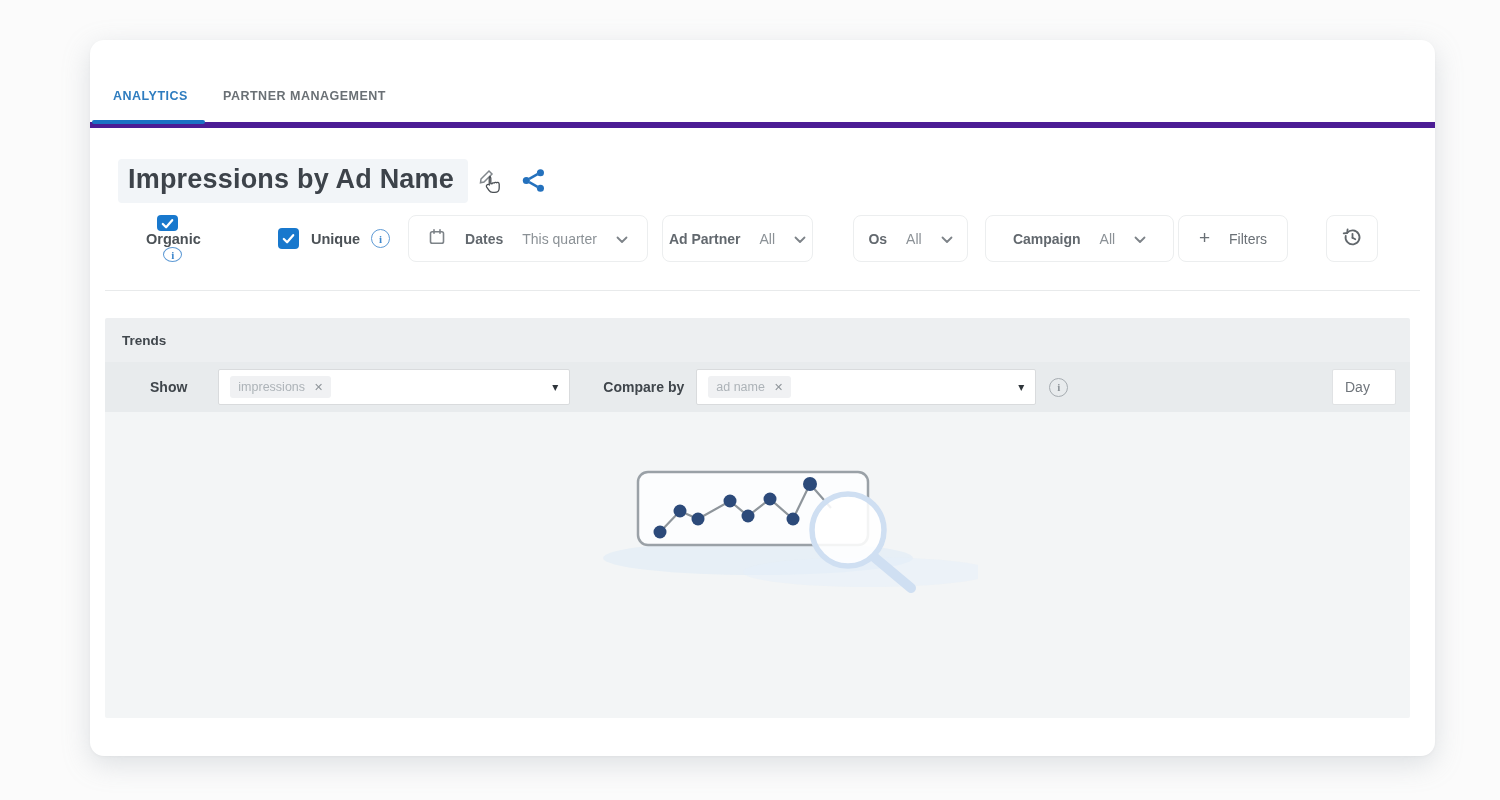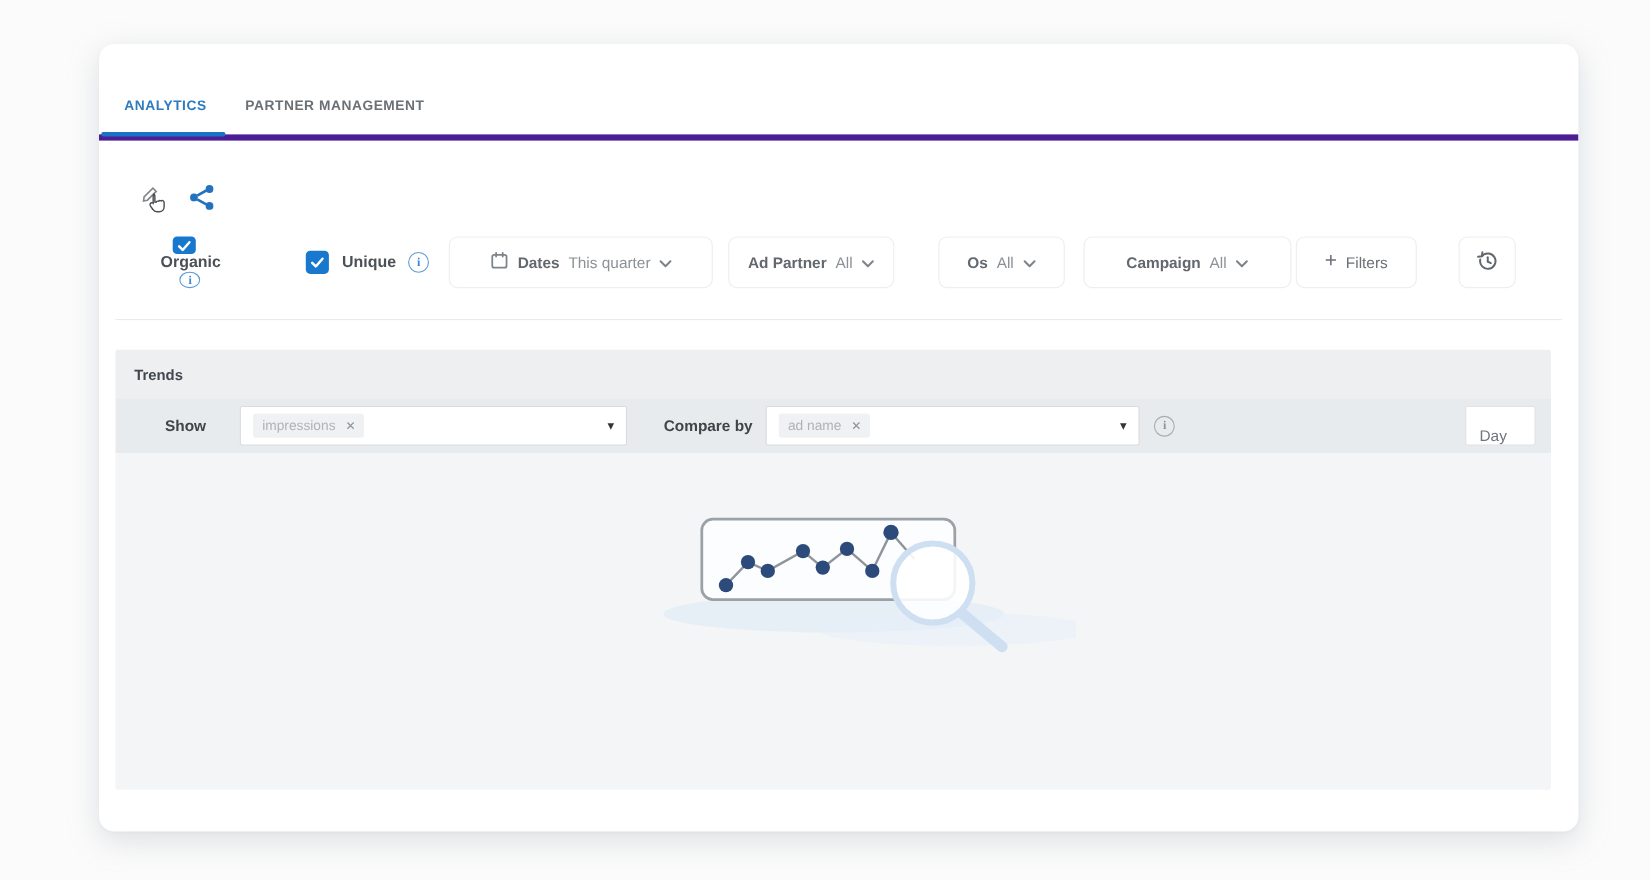--- a/index.html
+++ b/index.html
@@ -31,21 +31,21 @@
   .cb-group{position:absolute;top:0;height:47px;display:flex;align-items:center;}
   .cb-group.organic{left:44px;flex-direction:column;}
   .cb-group.unique{left:188px;}
   .checkbox{width:21px;height:21px;background:#1878cd;border-radius:4px;display:flex;align-items:center;justify-content:center;cursor:pointer;}
   .cb-label{margin-left:12px;font-size:14.5px;font-weight:700;color:#4b5156;}
   .info-icon{margin-left:11px;width:17px;height:17px;border-radius:50%;display:flex;align-items:center;justify-content:center;
     font-size:11px;font-weight:700;font-family:"Liberation Serif","DejaVu Serif",serif;}
   .info-blue{border:1.6px solid #5e9ad5;color:#3e87cc;}
   .info-gray{border:1.6px solid #a6acb1;color:#8d9398;}
   .filter-btn{position:absolute;top:0;height:47px;background:#fff;border:1px solid #eceeef;border-radius:8px;
-    display:flex;align-items:center;justify-content:center;gap:8px;box-sizing:border-box;cursor:pointer;font-size:14px;}
+    display:flex;align-items:center;justify-content:center;gap:19px;box-sizing:border-box;cursor:pointer;font-size:14px;}
   .btn-dates{left:318px;width:240px;}
   .btn-adpartner{left:572px;width:151px;}
   .btn-os{left:763px;width:115px;}
   .btn-campaign{left:895px;width:189px;}
   .btn-filters{left:1088px;width:110px;}
   .btn-history{left:1236px;width:52px;}
   .fb-label{font-weight:700;color:#62686e;}
   .fb-value{color:#8b9196;}
   .plus-glyph{font-size:19px;color:#6a7076;line-height:1;margin-top:-2px;}
   .filters-label{color:#6a7076;font-weight:500;}
@@ -61,37 +61,40 @@
   .select{height:36px;background:#fff;border:1px solid #d9dbdd;border-radius:2px;display:flex;align-items:center;
     padding:0 11px;box-sizing:border-box;cursor:pointer;}
   .show-select{margin-left:31px;width:352px;}
   .compare-label{margin-left:33px;}
   .compare-select{margin-left:12px;width:340px;}
   .tag{background:#f0f1f3;border-radius:3px;color:#adb3b8;font-size:12.5px;padding:4px 8px;display:flex;align-items:center;gap:9px;}
   .tag-x{color:#8f959a;font-size:11px;font-weight:700;cursor:pointer;}
   .caret{margin-left:auto;color:#2f353a;font-size:12px;}
   .trends-info{margin-left:13px;}
   .day-box{margin-left:auto;margin-right:14px;width:64px;height:36px;background:#fff;border:1px solid #e0e2e4;border-radius:2px;
-    display:flex;align-items:flex-end;padding-left:12px;box-sizing:border-box;font-size:14px;color:#6f757b;cursor:pointer;}
+    display:flex;align-items:center;padding-left:12px;box-sizing:border-box;font-size:14px;color:#6f757b;cursor:pointer;}
   .trends-body{height:306px;background:#f3f5f6;border-radius:0 0 2px 2px;text-align:center;overflow:hidden;}
   .illustration-wrap{margin-top:50px;position:relative;left:28px;}
   .empty-message{margin-top:28px;font-size:21px;color:#6e747b;position:relative;left:10px;}
 </style>
 </head>
 <body>
 
 <div class="card">
 
   <div class="tabbar">
     <div class="tab analytics">ANALYTICS</div>
     <div class="tab partner">PARTNER MANAGEMENT</div>
     <div class="tab-underline"></div>
   </div>
 
   <div class="title-row">
+    <div class="title-highlight">
+      <h1 class="page-title">Impressions by Ad Name</h1>
+    </div>
     <span class="edit-cursor">
       <svg width="30" height="34" viewBox="0 0 30 34">
         <g fill="none" stroke="#82888d" stroke-width="1.5">
           <path d="M5 12 L13 4 L16 7 L8 15 L4.5 15.7 Z"></path>
         </g>
         <path d="M13.3 9.6 c.9 0 1.5.7 1.5 1.5 v5.6 l1.1.15 c.2-.7.9-1.1 1.6-1 l.7.15 c.3-.5 1-.8 1.6-.6 l.8.25 c.4-.35 1-.45 1.5-.2 .7.3 1.1 1 1.1 1.9 v3.6 c0 2.5-1.7 4.5-4.5 4.5 h-2 c-1.6 0-2.9-.7-3.7-2 l-2.3-3.3 c-.6-.95-.3-2.1.65-2.6 .6-.3 1.3-.2 1.9.25 v-6.7 c0-.8.6-1.5 1.5-1.5 z" fill="#ffffff" stroke="#4a4f54" stroke-width="1.3"></path>
       </svg>
     </span>
     <span class="share-btn">
       <svg width="27" height="27" viewBox="0 0 26 26">

